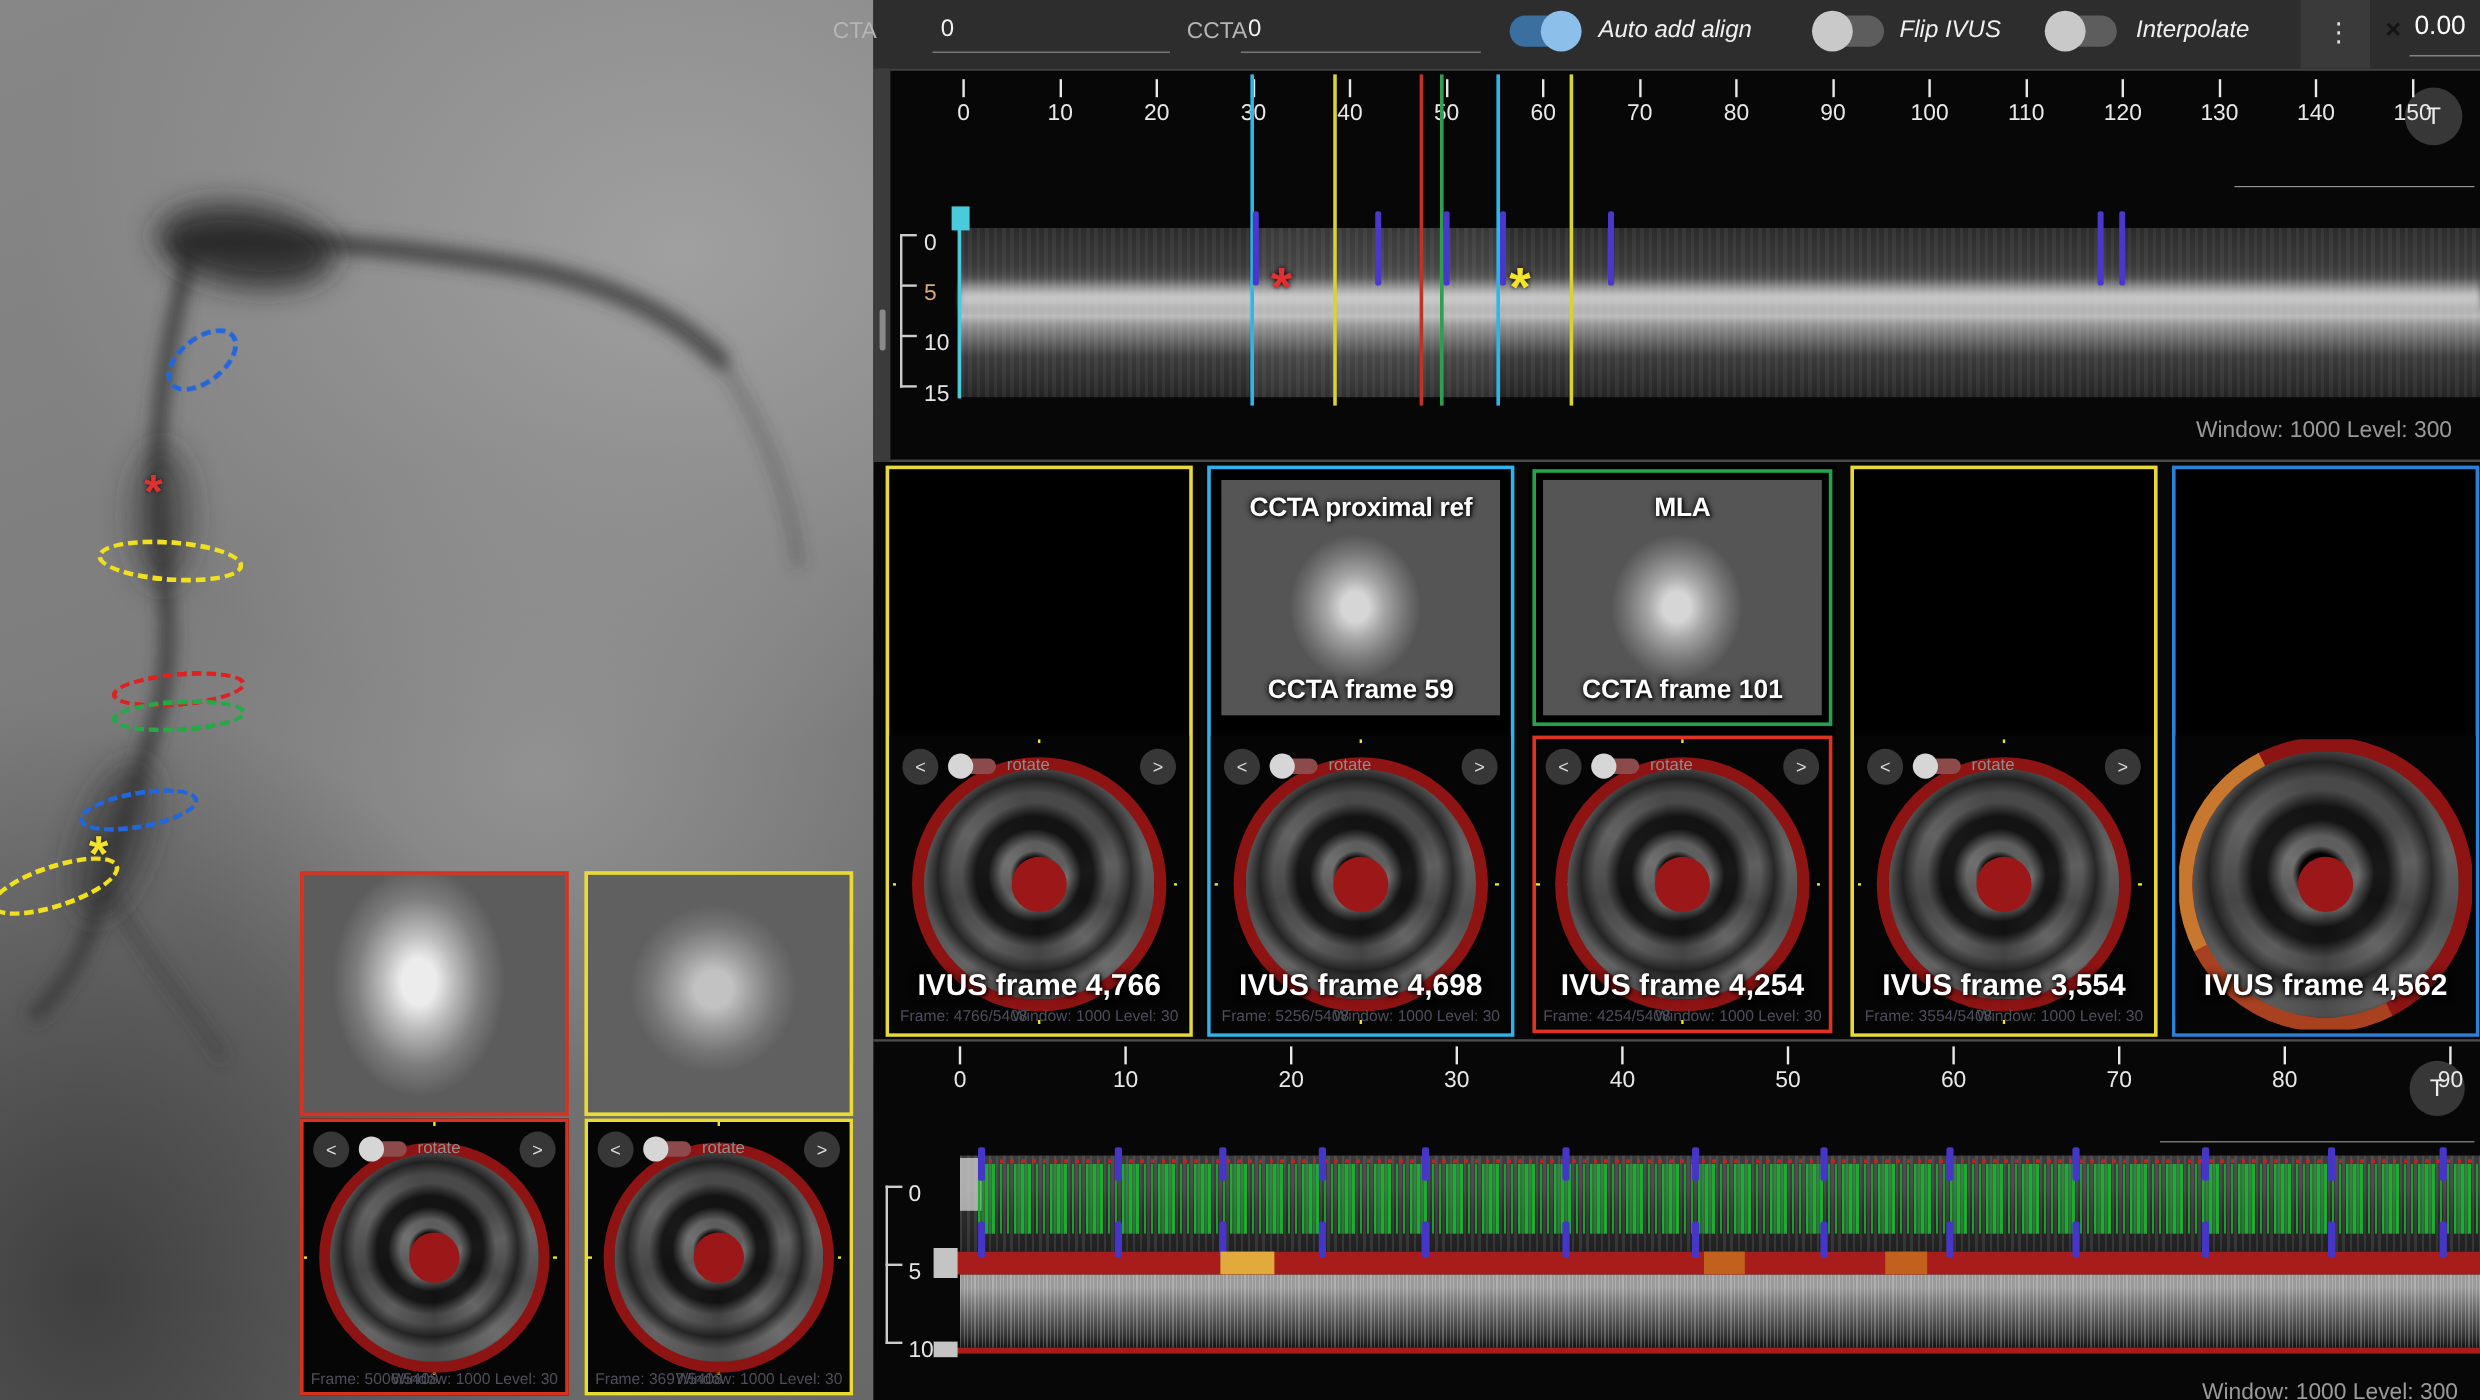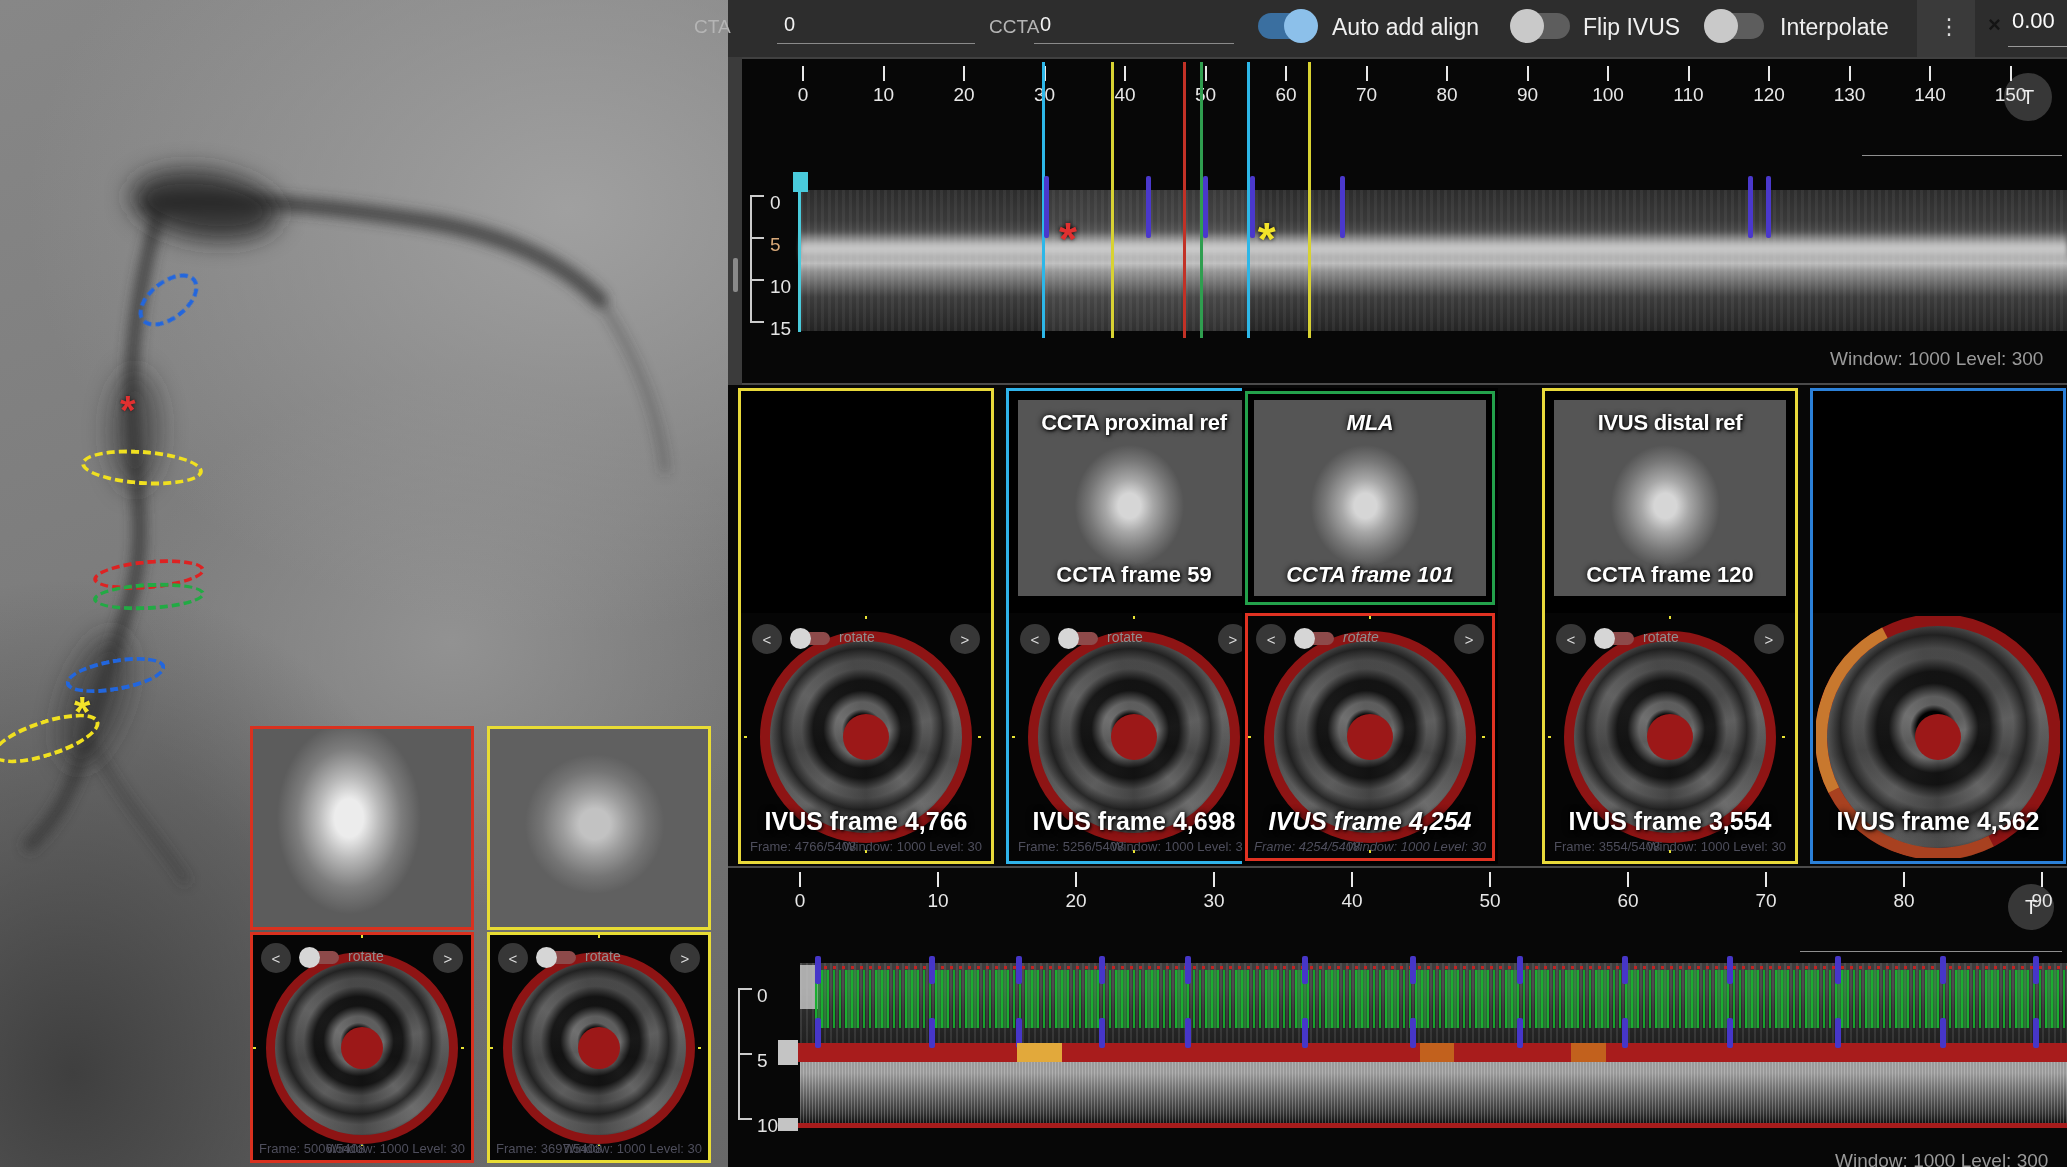--- a/index.html
+++ b/index.html
@@ -32,21 +32,21 @@
   #toolbar{position:absolute;left:728px;top:0;width:1339px;height:57px;background:#2d2d2d;}
   .tb-label{position:absolute;top:16px;font-size:19px;color:#b5b5b5;}
   .tb-value{position:absolute;top:13px;font-size:20px;color:#f2f2f2;}
   .tb-underline{position:absolute;height:1px;background:#8a8a8a;top:43px;}
   .toggle{position:absolute;top:13px;width:58px;height:26px;border-radius:13px;}
   .toggle .knob{position:absolute;width:34px;height:34px;border-radius:50%;top:-4px;}
   .tog-on{background:#3a6fa0;}
   .tog-on .knob{right:-2px;background:#8cc0ea;}
   .tog-off{background:#5d5d5d;}
   .tog-off .knob{left:-2px;background:#c9c9c9;}
-  .tog-text{position:absolute;top:14px;font-size:23px;color:#f0f0f0;}
+  .tog-text{position:absolute;top:14px;font-size:20px;color:#f0f0f0;font-style:italic;}
   #kebab-bg{position:absolute;left:1917px;top:0;width:58px;height:57px;background:#3a3a3a;}
   #kebab{position:absolute;left:1938px;top:14px;font-size:22px;color:#dcdcdc;}
   #close-x{position:absolute;left:1988px;top:12px;font-size:22px;color:#141414;font-weight:bold;}
   #offset-val{position:absolute;left:2012px;top:8px;font-size:22px;color:#fafafa;}
   #offset-underline{position:absolute;left:2008px;top:46px;width:59px;height:1px;background:#999;}
 
   
   .sep{position:absolute;left:728px;width:1339px;height:2px;background:#4b4b4b;}
   .mini-line{position:absolute;height:1px;background:#8f8f8f;}
 
@@ -275,21 +275,21 @@
       <div class="rot-tog">
           <div class="rot-knob"></div>
         </div>
       <div class="rot-label">rotate</div>
       <div class="ivus-frame-label">IVUS frame 4,698</div>
       <div class="tiny-left">Frame: 5256/5408</div>
       <div class="tiny-right">Window: 1000 Level: 30</div>
     </div>
   </div>
 
-  <div class="panel" style="left: 1242px; border-color: transparent; font-style: italic;">
+  <div class="panel" style="left: 1274px; border-color: transparent;">
     <div class="ccta-box" style="border-color: rgb(35, 161, 75);">
       <div class="ccta-img"></div>
       <div class="panel-title">MLA</div>
       <div class="ccta-frame-label">CCTA frame 101</div>
     </div>
     <div class="ivus-box" style="border-color: rgb(224, 50, 34);">
       <div class="cross-v"></div>
       <div class="cross-h"></div>
       <div class="ivus-disc"></div>
       <div class="ivus-center"></div>
@@ -299,25 +299,20 @@
           <div class="rot-knob"></div>
         </div>
       <div class="rot-label">rotate</div>
       <div class="ivus-frame-label">IVUS frame 4,254</div>
       <div class="tiny-left">Frame: 4254/5408</div>
       <div class="tiny-right">Window: 1000 Level: 30</div>
     </div>
   </div>
 
   <div class="panel" style="left: 1542px; border-color: rgb(232, 217, 58);">
-    <div class="ccta-box" style="border-color: transparent;">
-      <div class="ccta-img"></div>
-      <div class="panel-title">IVUS distal ref</div>
-      <div class="ccta-frame-label">CCTA frame 120</div>
-    </div>
     <div class="ivus-box" style="border-color: transparent;">
       <div class="cross-v"></div>
       <div class="cross-h"></div>
       <div class="ivus-disc"></div>
       <div class="ivus-center"></div>
       <div class="nav-btn nav-prev">&lt;</div>
       <div class="nav-btn nav-next">&gt;</div>
       <div class="rot-tog">
           <div class="rot-knob"></div>
         </div>

